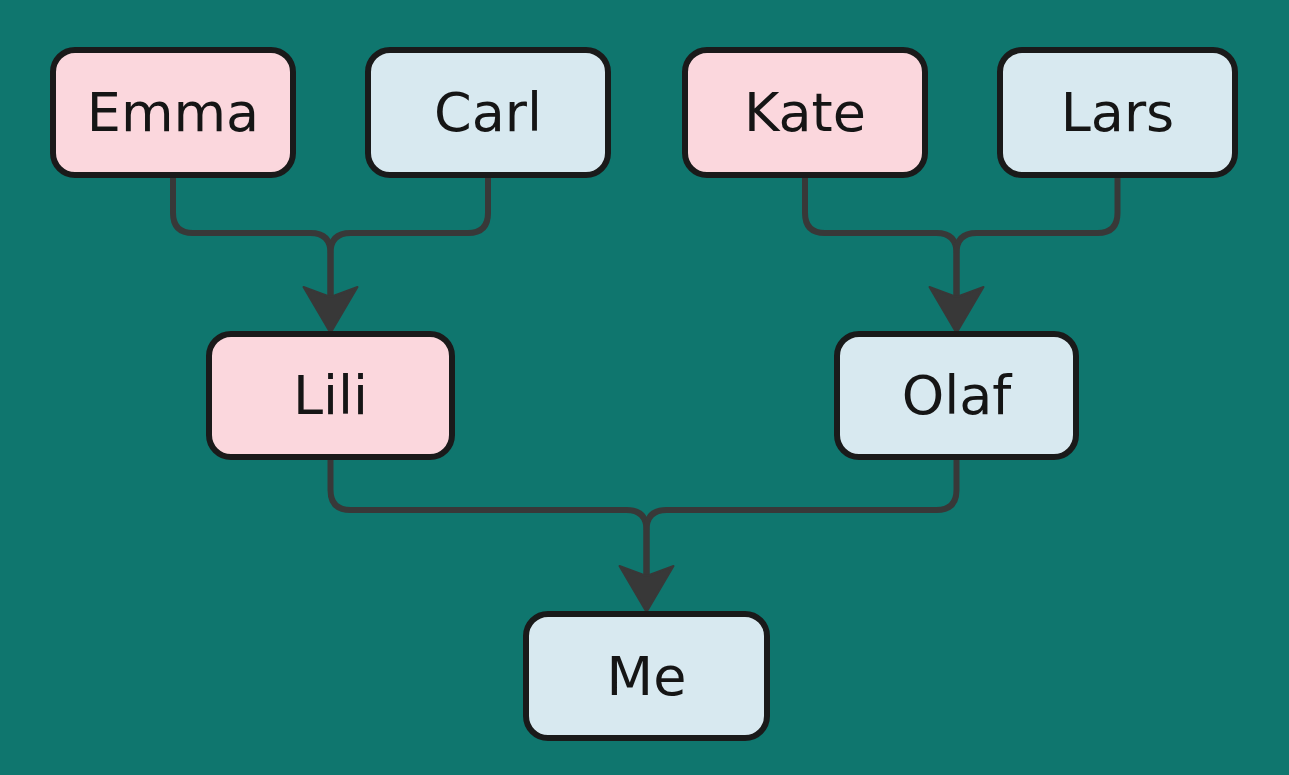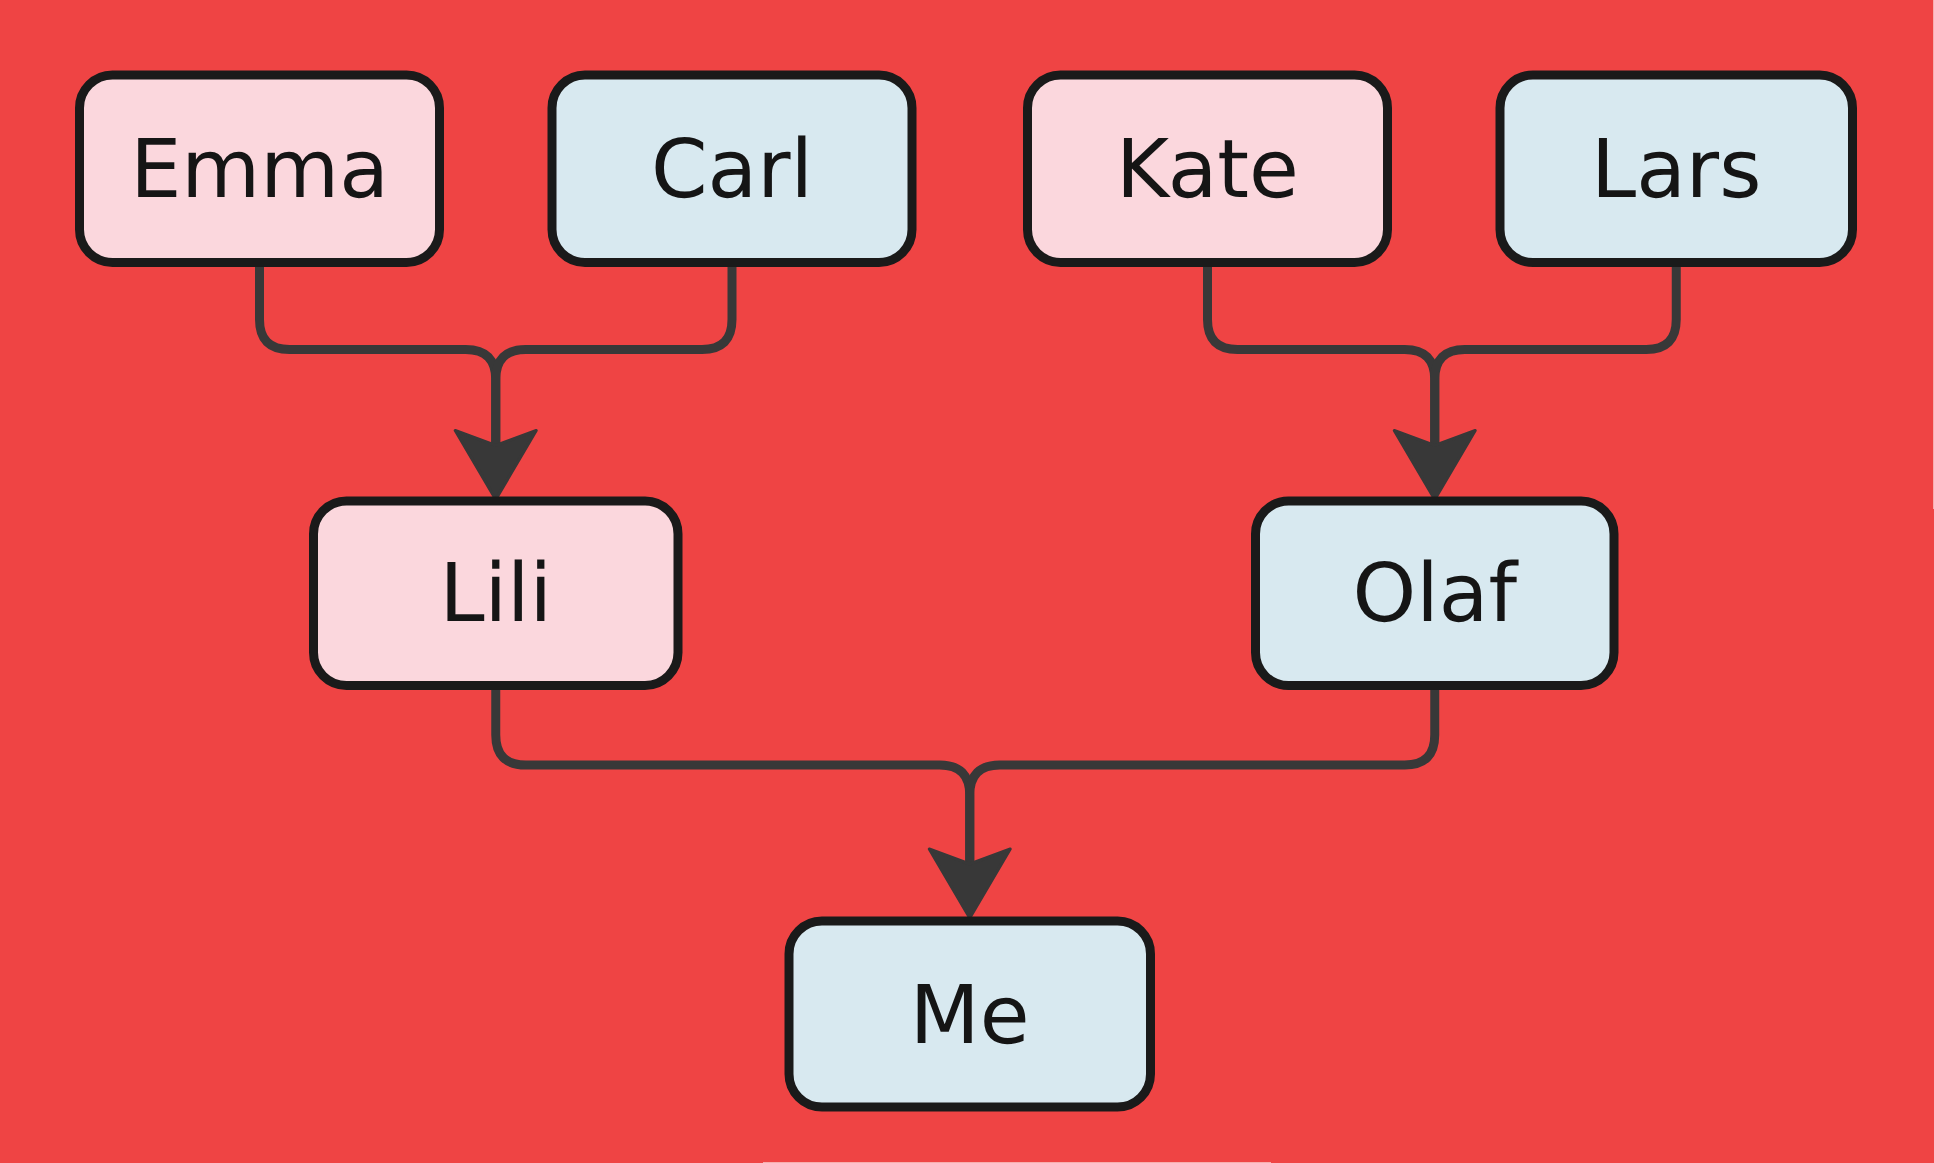--- a/index.html
+++ b/index.html
@@ -8,21 +8,21 @@
     background: #ffffff;
     width: 1289px;
     height: 775px;
     overflow: hidden;
     font-family: "DejaVu Sans", "Liberation Sans", sans-serif;
   }
   .canvas {
     position: relative;
     width: 1289px;
     height: 775px;
-    background: #ef4444;
+    background: #0f766e;
   }
   svg { display: block; }
   .edge {
     fill: none;
     stroke: #383838;
     stroke-width: 6;
   }
   .arrowhead {
     fill: #383838;
     stroke: #383838;

